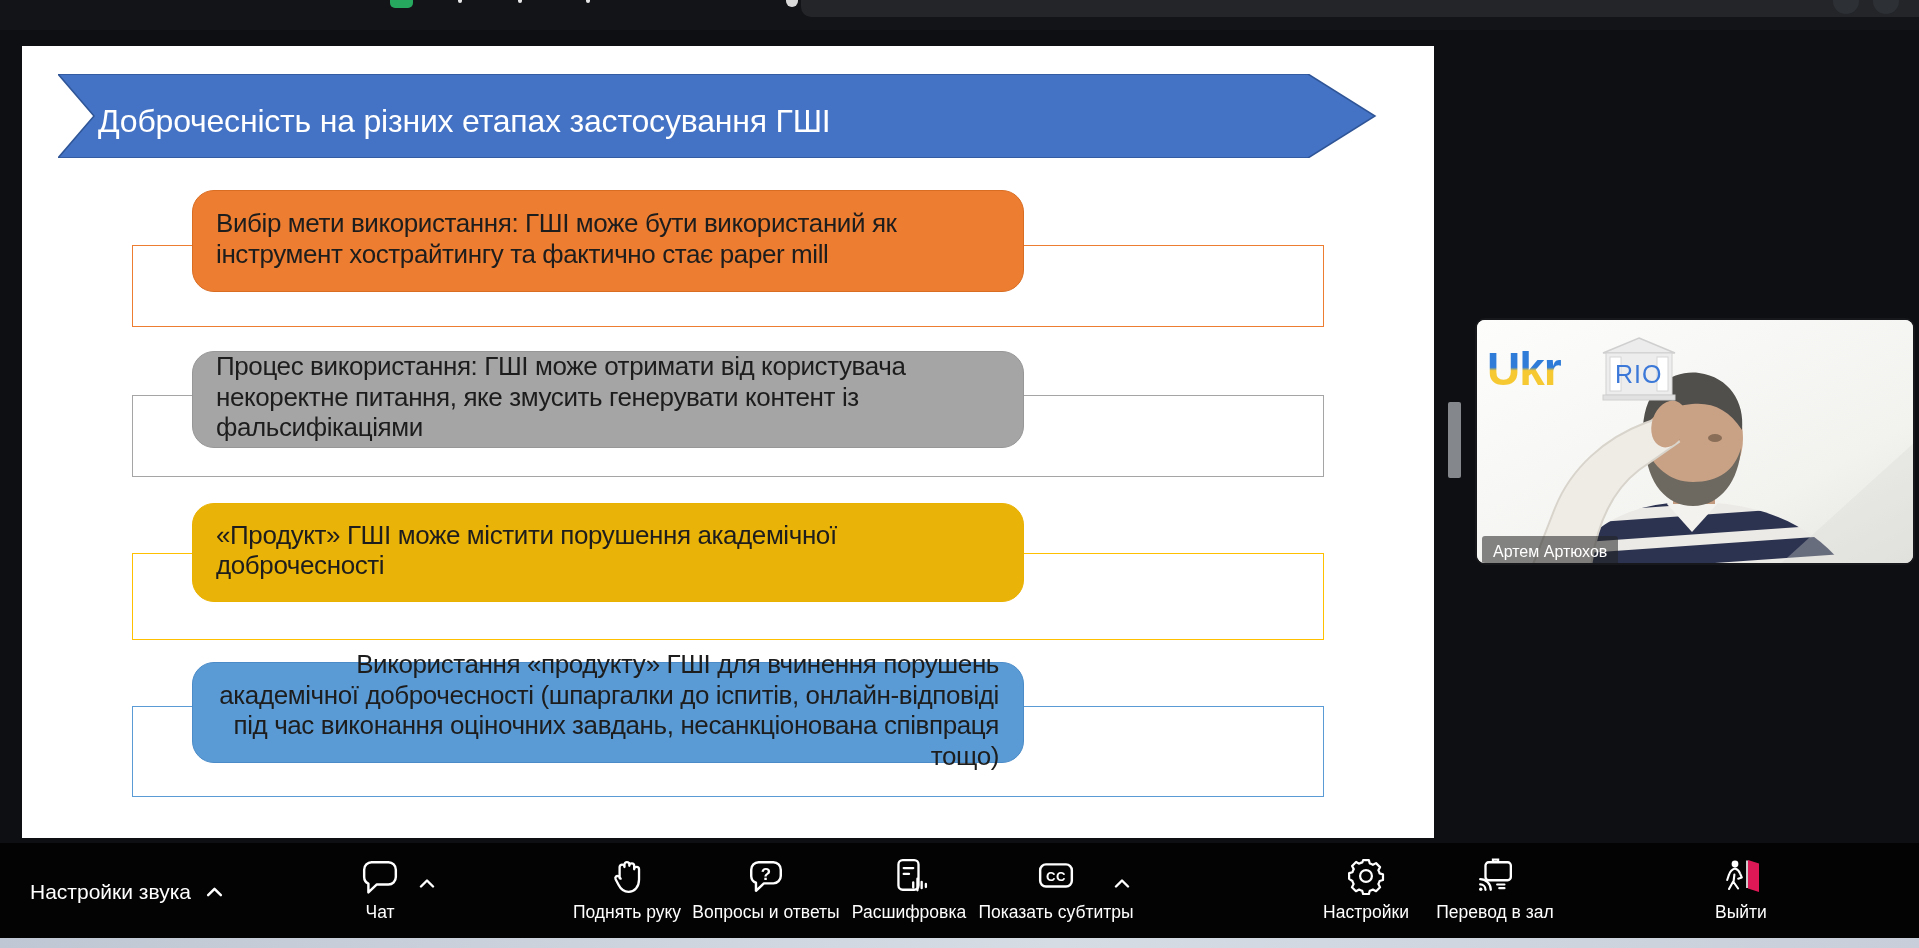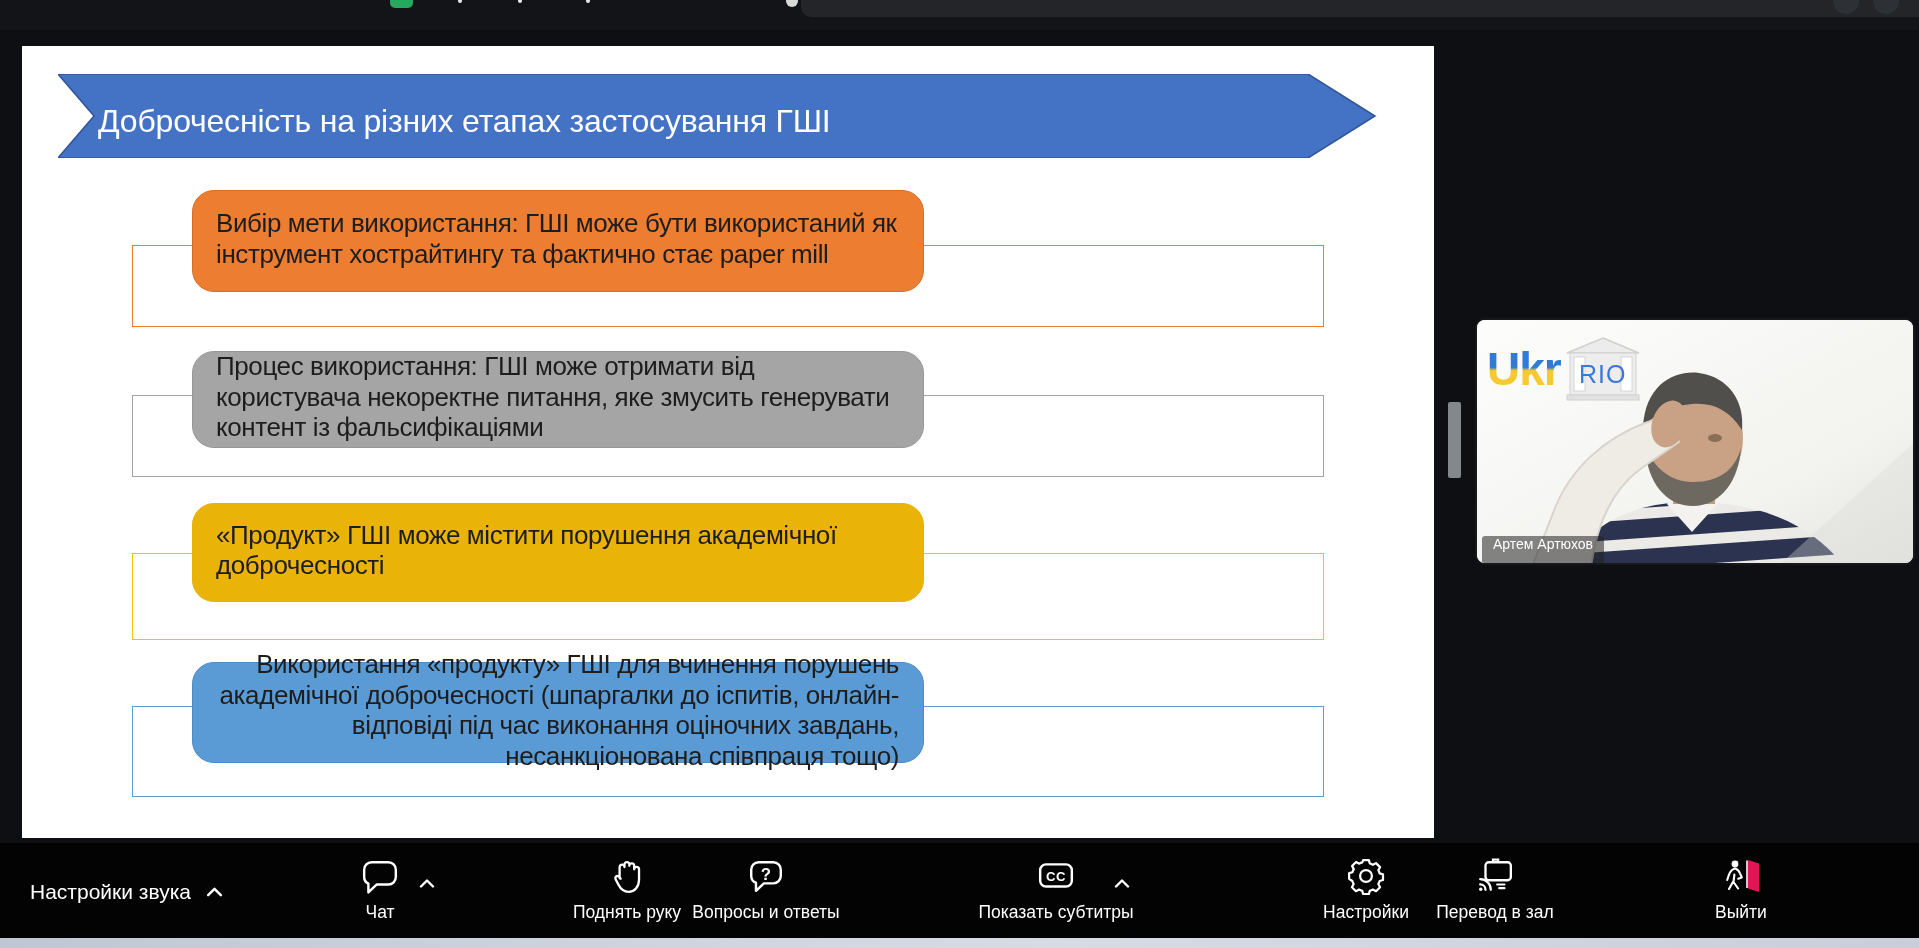--- a/index.html
+++ b/index.html
@@ -20,41 +20,41 @@
   .slide { position:absolute; left:22px; top:46px; width:1412px; height:792px; background:#ffffff; }
   .banner-svg { position:absolute; left:36px; top:28px; }
   .slide-title { position:absolute; left:76px; top:57px; width:1100px; font-size:32px; color:#ffffff; letter-spacing:-0.2px; }
 
   .outline-box { position:absolute; left:110px; width:1192px; background:#ffffff; border:1px solid; }
   .ol-1 { top:199px; height:82px; border-color:#ED7D31; }
   .ol-2 { top:349px; height:82px; border-color:#A5A5A5; }
   .ol-3 { top:507px; height:87px; border-color:#FFC000; }
   .ol-4 { top:660px; height:91px; border-color:#5B9BD5; }
 
-  .step-box { position:absolute; left:170px; width:732px; border-radius:22px; display:flex; align-items:center;
+  .step-box { position:absolute; left:170px; width:832px; border-radius:22px; display:flex; align-items:center;
               padding:8px 24px 13px 23px; font-size:26px; line-height:30.5px; color:#1d1d1d; letter-spacing:-0.4px; }
   .sb-1 { top:144px; height:102px; background:#ED7D31; border:1.5px solid #d96d22; }
   .sb-2 { top:305px; height:97px;  background:#A5A5A5; border:1.5px solid #979797; }
   .sb-3 { top:457px; height:99px;  background:#eab308; border:1.5px solid #eab200; }
   .sb-4 { top:616px; height:101px; background:#5B9BD5; border:1.5px solid #4a8bc8;text-align:right; }
 
   
   .scroll-handle { position:absolute; left:1448px; top:402px; width:13px; height:76px; background:#84888d; border-radius:2px; }
 
   
   .video-tile { position:absolute; left:1475px; top:318px; width:440px; height:247px; background:#f5f5f3; border-radius:10px; overflow:hidden; border:2px solid #17181b; }
   .video-tile svg.scene { position:absolute; left:0; top:0; }
-  .logo-wrap { position:absolute; left:10px; top:16px; display:flex; align-items:center; }
+  .logo-wrap { position:absolute; left:10px; top:16px; display:flex; align-items:center;gap:36px; }
   .logo-ukr { font-size:46px; font-weight:800; letter-spacing:-1px;
               background:linear-gradient(180deg,#2f7cd8 0%,#2f7cd8 47%,#f6c832 53%,#f6c832 100%);
               -webkit-background-clip:text; background-clip:text; color:transparent; }
   .logo-building { position:relative; width:76px; height:66px; margin-left:4px; }
   .logo-rio { position:absolute; left:0; top:24px; width:76px; text-align:center; font-size:25px; font-weight:400; color:#3b78d8; letter-spacing:1px; }
   .name-tag { position:absolute; left:5px; top:216px; height:28px; background:rgba(35,35,35,.55); border-radius:3px;
-              color:#ffffff; font-size:14px; display:flex; align-items:flex-end; padding:16px 11px; }
+              color:#ffffff; font-size:16px; display:flex; align-items:center; padding:16px 11px; }
 
   
   .bottombar { position:absolute; left:0; top:843px; width:1919px; height:95px; background:#030303;padding-left:40px; }
   .audio-settings { position:absolute; left:30px; top:37px; display:flex; align-items:center; gap:15px; color:#ffffff; font-size:21px; cursor:pointer; }
   .tb-btn { position:absolute; top:14px; width:160px; margin-left:-80px; display:flex; flex-direction:column; align-items:center; gap:7px; color:#ffffff; cursor:pointer; }
   .tb-btn .lbl { font-size:17.5px; white-space:nowrap; }
   .chev-btn { position:absolute; top:27px; width:30px; margin-left:-15px; height:26px; display:flex; align-items:center; justify-content:center; cursor:pointer; }
   .taskbar-sliver { position:absolute; left:0; top:938px; width:1919px; height:10px;
                     background:linear-gradient(90deg,#bfc7d4 0%,#ccd3dd 30%,#d6dce4 55%,#c8cfda 100%); }
   svg { display:block; }
@@ -184,20 +184,28 @@
     </div>
 
     <div class="tb-btn" style="left:766px">
       <svg width="38" height="38" viewBox="0 0 36 36">
         <path d="M11 5 h14 a7 7 0 0 1 7 7 v6 a7 7 0 0 1 -7 7 h-9 l-7.5 7 v-7.6 a7 7 0 0 1 -4.5 -6.2 v-6.2 a7 7 0 0 1 7 -7 z" fill="none" stroke="#ffffff" stroke-width="2.3" stroke-linejoin="round"></path>
         <text x="18" y="21.5" text-anchor="middle" font-size="16" font-weight="bold" fill="#ffffff">?</text>
       </svg>
       <span class="lbl">Вопросы и ответы</span>
     </div>
 
+    <div class="tb-btn" style="left:909px">
+      <svg width="38" height="38" viewBox="0 0 36 36">
+        <rect x="8" y="3" width="19" height="28" rx="4" fill="none" stroke="#ffffff" stroke-width="2.2"></rect>
+        <path d="M13 10.5 h9 M13 16 h5" stroke="#ffffff" stroke-width="2.2" stroke-linecap="round"></path>
+        <path d="M22 24 v5 M26 20.5 v11 M30 23.5 v6 M34 25.5 v3" stroke="#ffffff" stroke-width="2.2" stroke-linecap="round"></path>
+      </svg>
+      <span class="lbl">Расшифровка</span>
+    </div>
 
     <div class="tb-btn" style="left:1056px">
       <svg width="40" height="38" viewBox="0 0 36 36">
         <rect x="3" y="7" width="30" height="21" rx="5.5" fill="none" stroke="#ffffff" stroke-width="2.3"></rect>
         <text x="18" y="22.5" text-anchor="middle" font-size="12.5" font-weight="bold" letter-spacing="0.5" fill="#ffffff">CC</text>
       </svg>
       <span class="lbl">Показать субтитры</span>
     </div>
     <div class="chev-btn" style="left:1122px">
       <svg width="16" height="9" viewBox="0 0 16 9">

